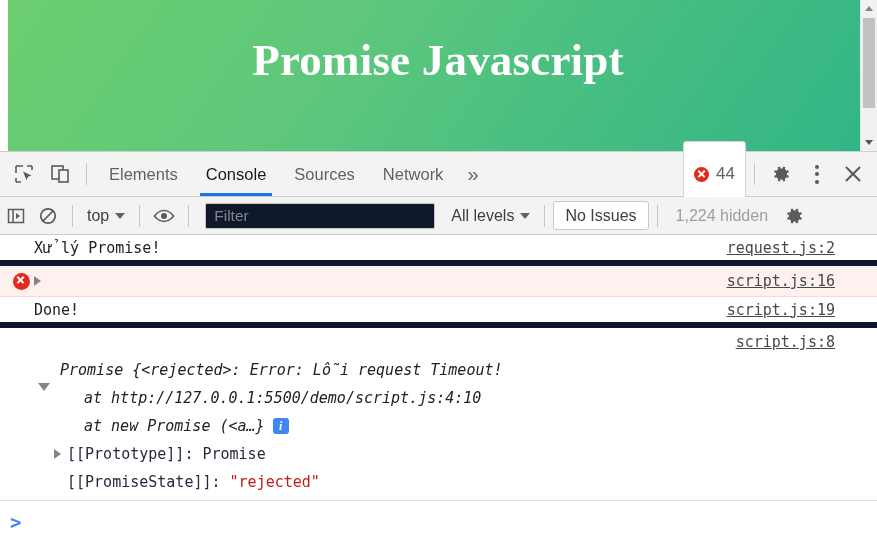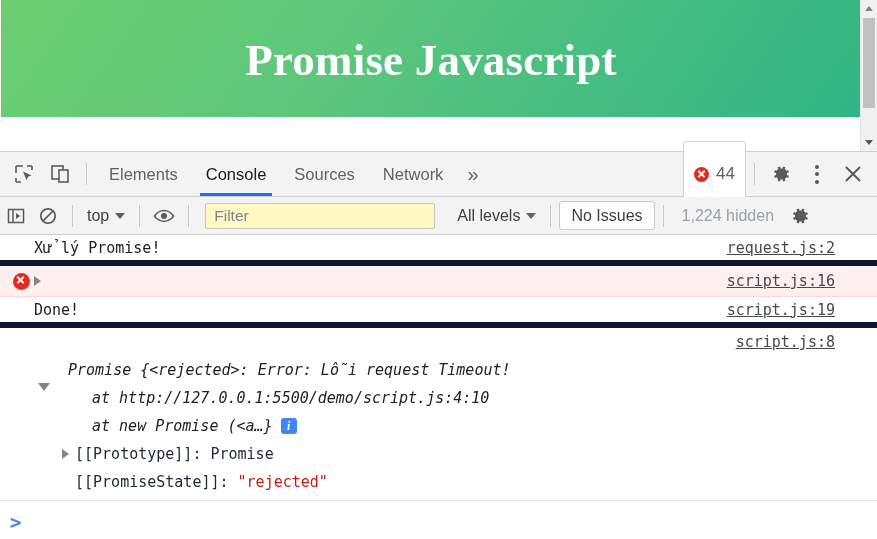--- a/index.html
+++ b/index.html
@@ -17,22 +17,22 @@
 
   
   .page-viewport {
     position: absolute;
     left: 0; top: 0;
     width: 877px; height: 151px;
     overflow: hidden;
   }
   .page-hero {
     position: absolute;
-    left: 1px; top: 0;
-    width: 860px; height: 117px;
+    left: 8px; top: 0;
+    width: 860px; height: 151px;
     background: linear-gradient(125deg, #6cce6f 0%, #5ec77c 38%, #45bd82 70%, #31b586 100%);
   }
   .page-title {
     position: absolute;
     left: 0; top: 32px;
     width: 860px;
     text-align: center;
     font-family: "Liberation Serif", "DejaVu Serif", serif;
     font-weight: bold;
     font-size: 45px;
@@ -234,21 +234,21 @@
     border-left: 5px solid transparent;
     border-right: 5px solid transparent;
     border-top: 6px solid #5f6368;
     display: block;
   }
   .filter-input {
     width: 230px;
     height: 26px;
     border: 1px solid #c4c4c4;
     border-radius: 2px;
-    background: #fef9c3;
+    background: #0f172a;
     font-size: 15.5px;
     color: #80868b;
     padding: 0 8px;
     display: flex;
     align-items: center;
     box-sizing: border-box;
     margin-left: 8px;
     flex: none;
   }
   .pillbtn {
@@ -320,21 +320,21 @@
     font-family: "DejaVu Sans Mono", "Liberation Mono", monospace;
     font-size: 15px;
     color: #45494e;
     text-decoration: underline;
   }
 
   
   .log-group {
     position: relative;
     border-bottom: 1px solid #f0f0f0;
-    padding: 0 0 4px 16px;
+    padding: 0 0 4px 8px;
     box-sizing: border-box;
   }
   .group-head {
     position: relative;
     height: 28px;
   }
   .group-head .src-link { right: 42px; top: 14px; }
   .obj-line {
     position: relative;
     height: 28px;
@@ -488,21 +488,21 @@
     <div class="cb-icon">
       <svg width="22" height="20" viewBox="0 0 22 20" fill="none">
         <path d="M1.5 10S5 4.5 11 4.5 20.5 10 20.5 10 17 15.5 11 15.5 1.5 10 1.5 10z" stroke="#5a5a5a" stroke-width="1.6"></path>
         <circle cx="11" cy="10" r="3" fill="#5a5a5a"></circle>
       </svg>
     </div>
     <div class="vdiv"></div>
     <div class="filter-input">
       <span>Filter</span>
     </div>
-    <div class="cb-select" style="margin-left:16px">
+    <div class="cb-select" style="margin-left:10px">
       <span>All levels</span>
       <span class="caret"></span>
     </div>
     <div class="vdiv"></div>
     <div class="pillbtn">
       <span>No Issues</span>
     </div>
     <div class="vdiv"></div>
     <div class="hidden-count">1,224 hidden</div>
     <div class="cb-icon" style="margin-right:6px">

